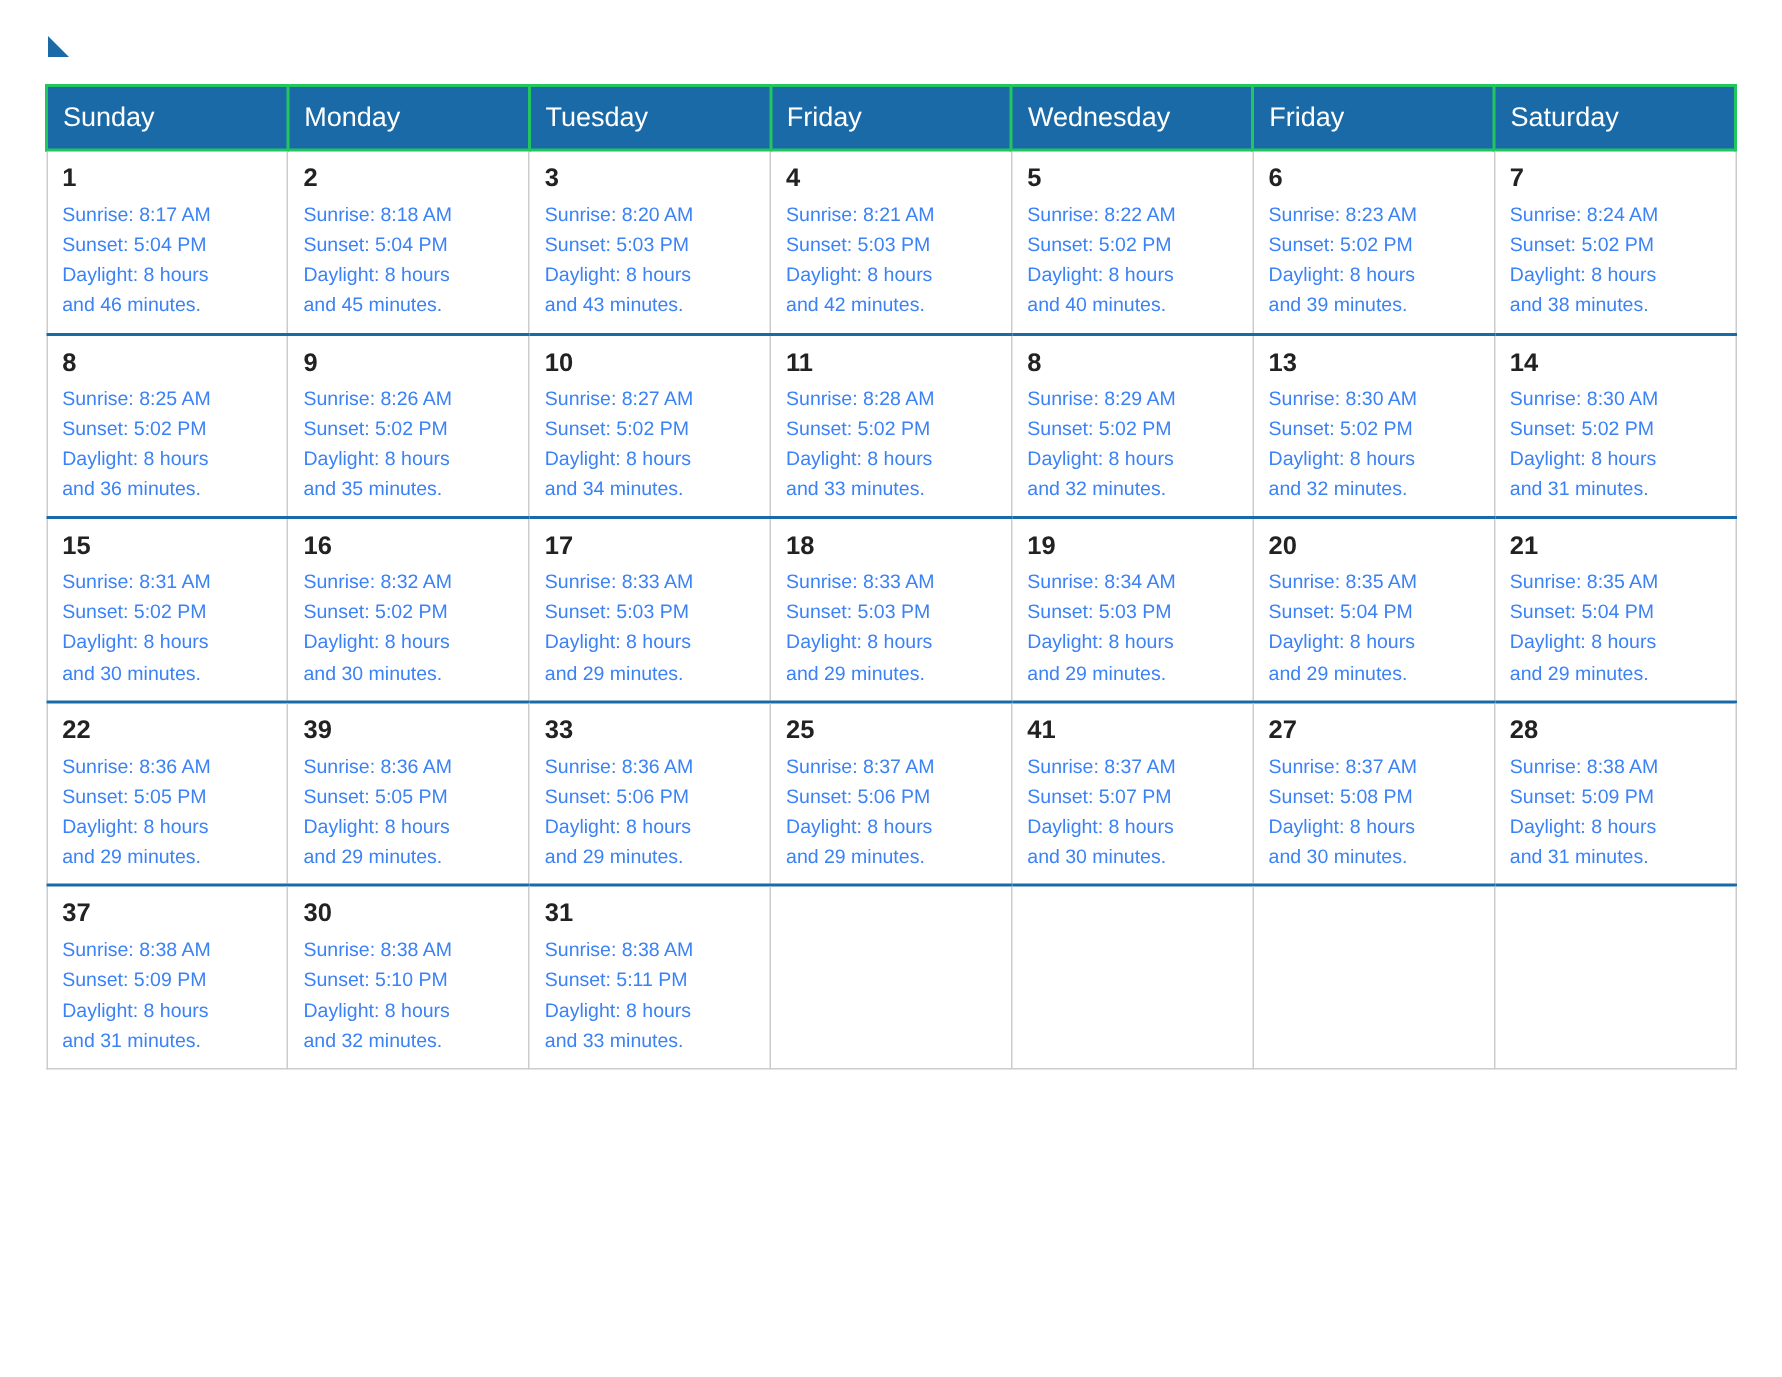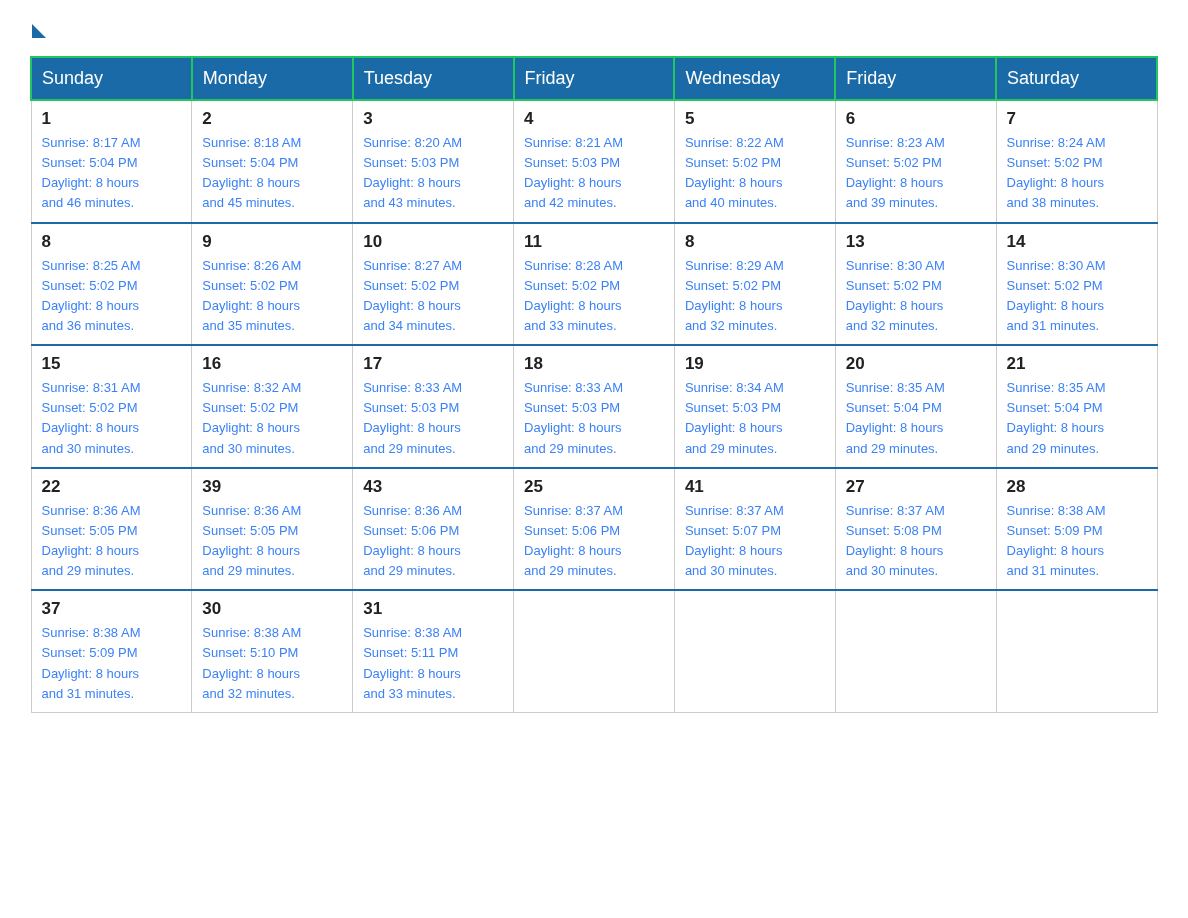--- a/index.html
+++ b/index.html
@@ -226,21 +226,21 @@
       <tr class="week-row">
         <td>
           <span class="day-num">22</span>
           <div class="day-info">Sunrise: 8:36 AM<br>Sunset: 5:05 PM<br>Daylight: 8 hours<br>and 29 minutes.</div>
         </td>
         <td>
           <span class="day-num">39</span>
           <div class="day-info">Sunrise: 8:36 AM<br>Sunset: 5:05 PM<br>Daylight: 8 hours<br>and 29 minutes.</div>
         </td>
         <td>
-          <span class="day-num">43</span>
+          <span class="day-num">33</span>
           <div class="day-info">Sunrise: 8:36 AM<br>Sunset: 5:06 PM<br>Daylight: 8 hours<br>and 29 minutes.</div>
         </td>
         <td>
           <span class="day-num">25</span>
           <div class="day-info">Sunrise: 8:37 AM<br>Sunset: 5:06 PM<br>Daylight: 8 hours<br>and 29 minutes.</div>
         </td>
         <td>
           <span class="day-num">41</span>
           <div class="day-info">Sunrise: 8:37 AM<br>Sunset: 5:07 PM<br>Daylight: 8 hours<br>and 30 minutes.</div>
         </td>

